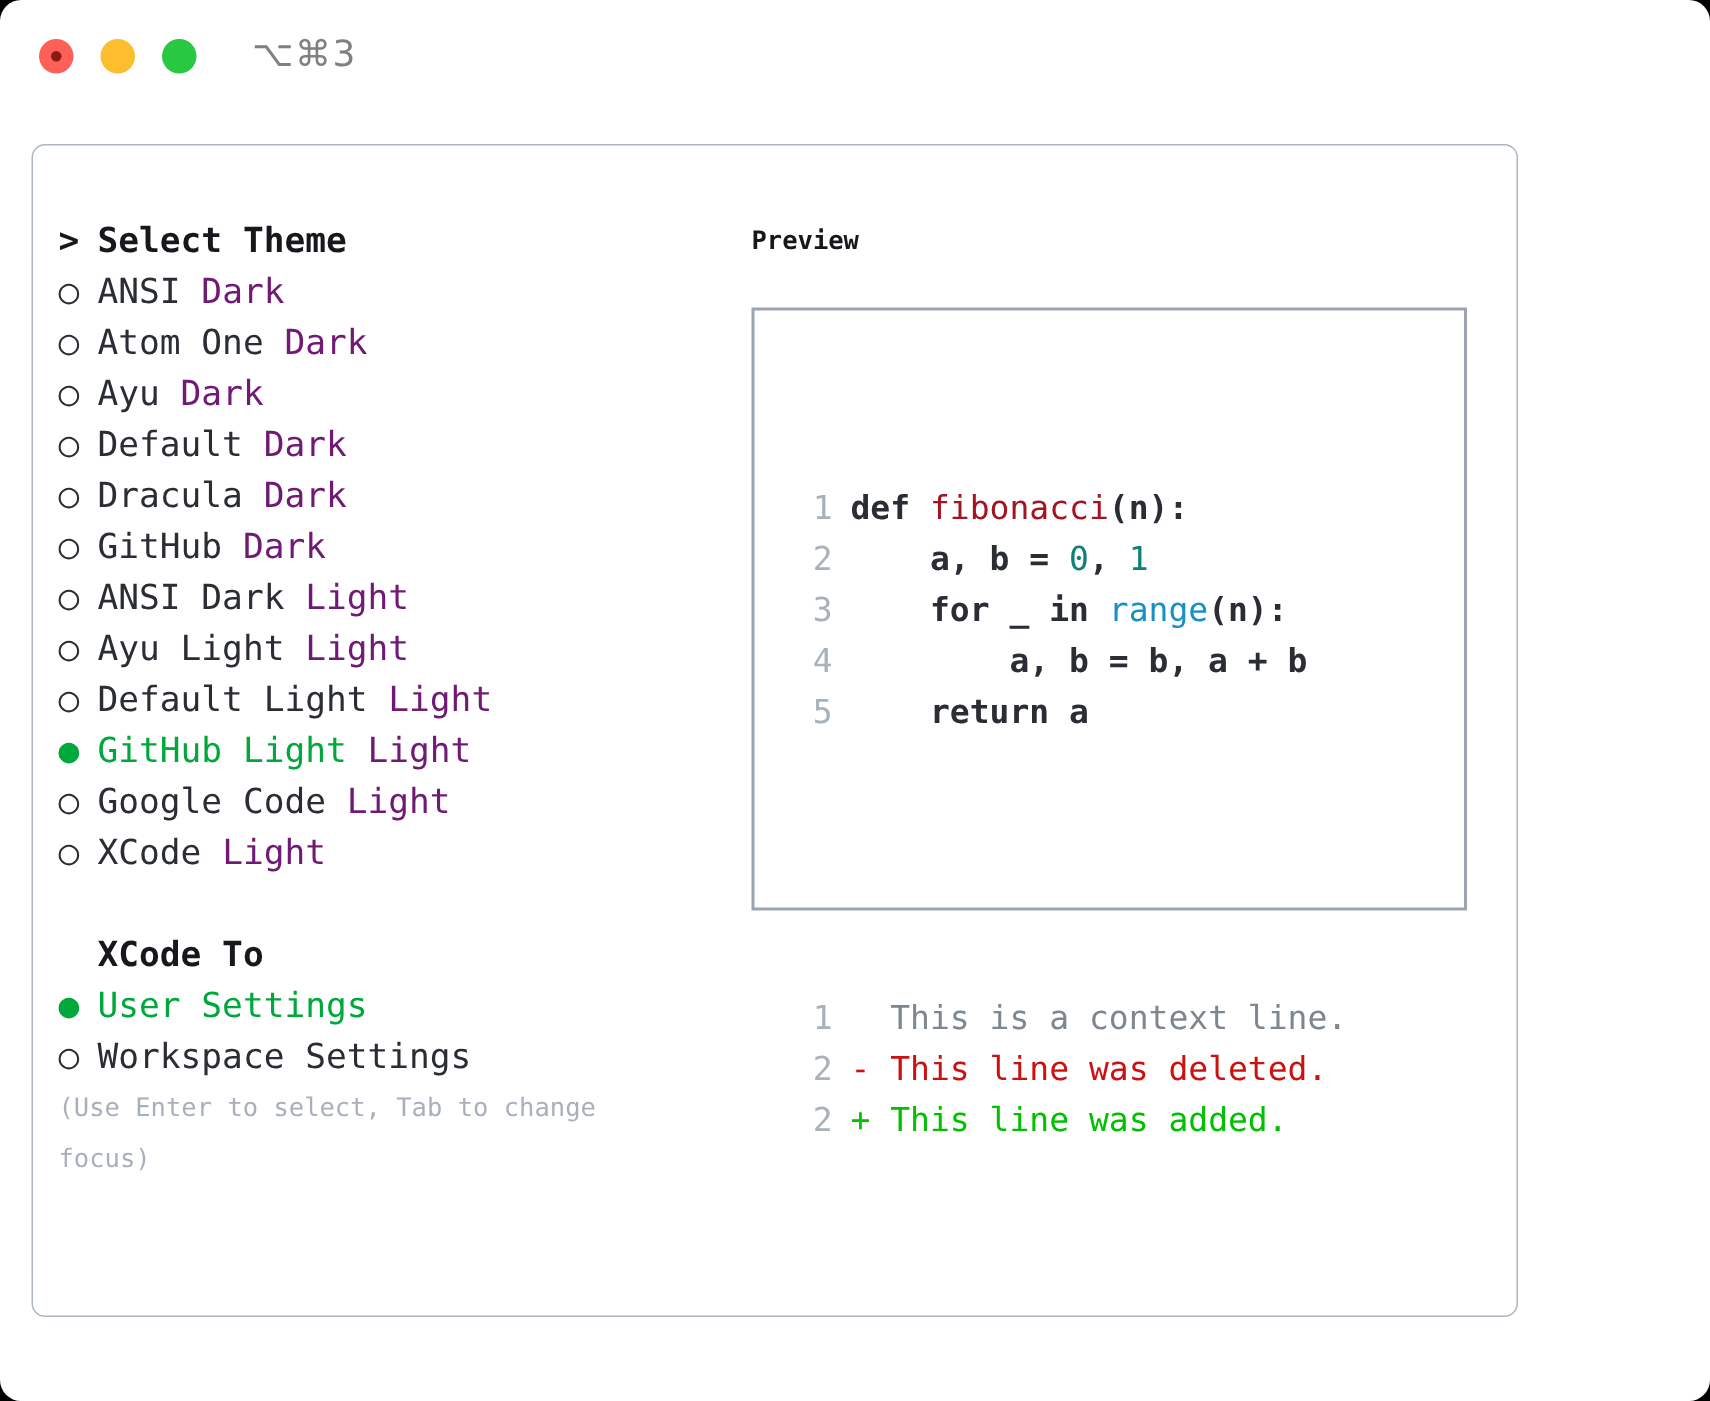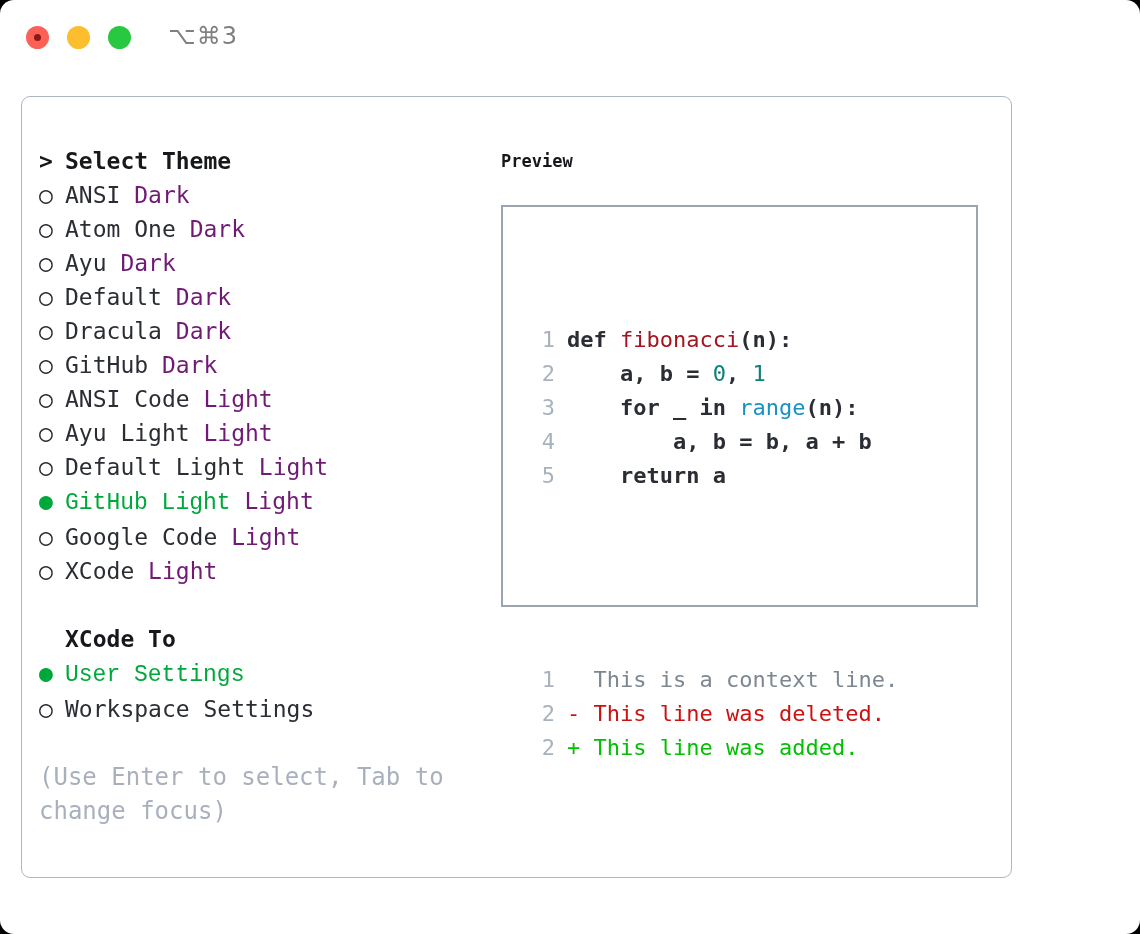--- a/index.html
+++ b/index.html
@@ -102,32 +102,31 @@
     flex: 0 0 26px;
     color: #2a2d33;
   }
   .section-head {
     font-weight: bold;
     color: #16181c;
   }
   .tag {
     color: #701a75;
   }
-  .row-selected .label { color: #00a83c; font-family: Liberation Mono, monospace; }
+  .row-selected .label { color: #00a83c; }
   .row-selected .marker { color: #00a83c; }
 
   .spacer-row { height: 34px; }
 
   .hint {
-    font-size: 24px;
+    font-size: 17px;
     line-height: 34px;
     color: #a9b0bd;
     width: 420px;
     white-space: pre-wrap;
-    margin-top: 34px;
   }
 
   
   .right-col {
     position: absolute;
     left: 479px;
     top: 47px;
     width: 490px;
   }
   .preview-title {
@@ -195,21 +194,21 @@
           <span class="section-head">Select Theme</span>
         </div>
 
         <div id="theme-list">
             <div class="list-row"><span class="marker">○</span><span class="label">ANSI</span><span class="tag"> Dark</span></div>
             <div class="list-row"><span class="marker">○</span><span class="label">Atom One</span><span class="tag"> Dark</span></div>
             <div class="list-row"><span class="marker">○</span><span class="label">Ayu</span><span class="tag"> Dark</span></div>
             <div class="list-row"><span class="marker">○</span><span class="label">Default</span><span class="tag"> Dark</span></div>
             <div class="list-row"><span class="marker">○</span><span class="label">Dracula</span><span class="tag"> Dark</span></div>
             <div class="list-row"><span class="marker">○</span><span class="label">GitHub</span><span class="tag"> Dark</span></div>
-            <div class="list-row"><span class="marker">○</span><span class="label">ANSI Code</span><span class="tag"> Light</span></div>
+            <div class="list-row"><span class="marker">○</span><span class="label">ANSI Dark</span><span class="tag"> Light</span></div>
             <div class="list-row"><span class="marker">○</span><span class="label">Ayu Light</span><span class="tag"> Light</span></div>
             <div class="list-row"><span class="marker">○</span><span class="label">Default Light</span><span class="tag"> Light</span></div>
             <div class="list-row row-selected"><span class="marker">●</span><span class="label">GitHub Light</span><span class="tag"> Light</span></div>
             <div class="list-row"><span class="marker">○</span><span class="label">Google Code</span><span class="tag"> Light</span></div>
             <div class="list-row"><span class="marker">○</span><span class="label">XCode</span><span class="tag"> Light</span></div>
           </div>
 
         <div class="spacer-row"></div>
 
         <div class="list-row">

